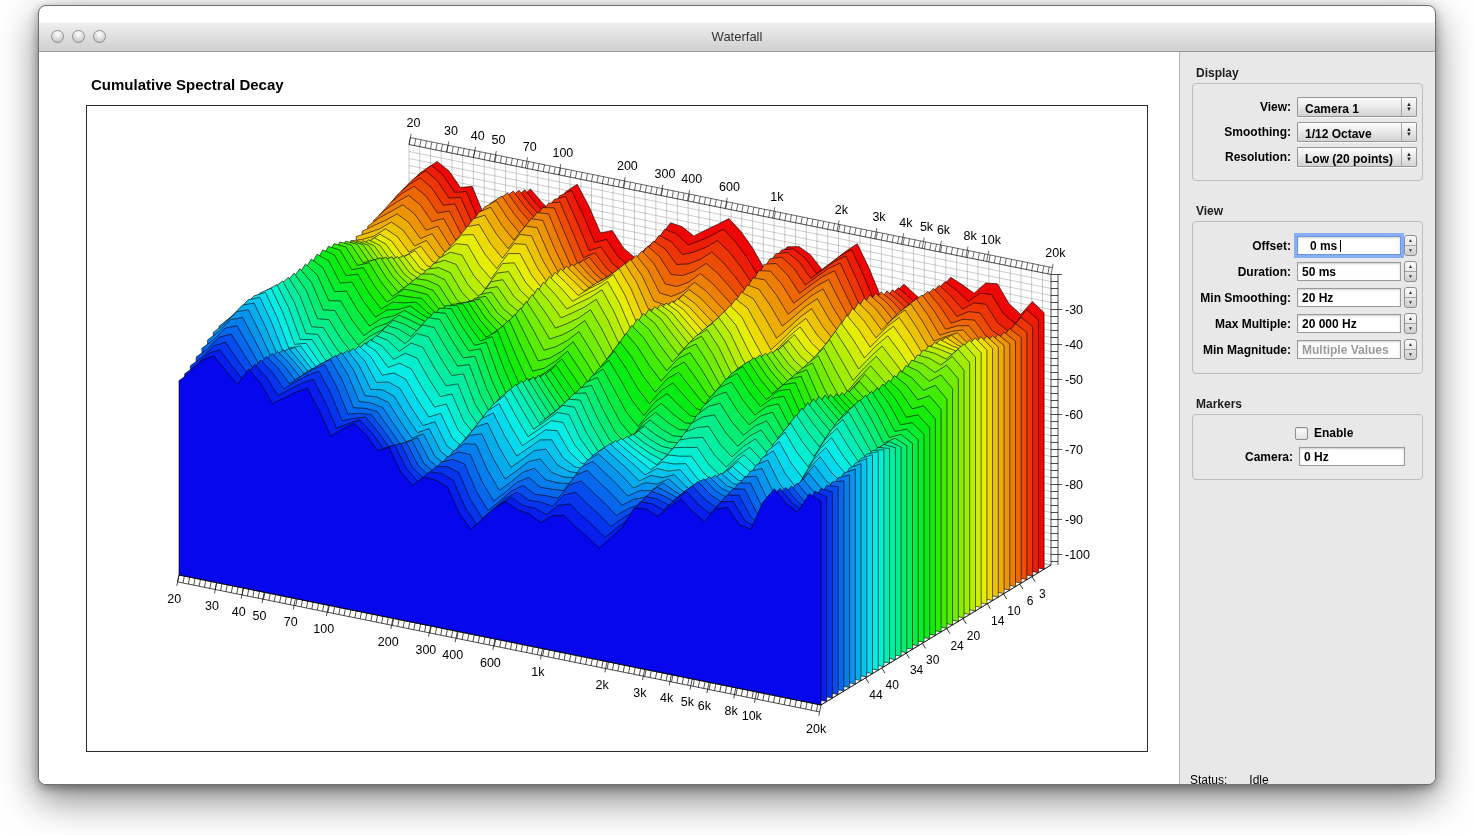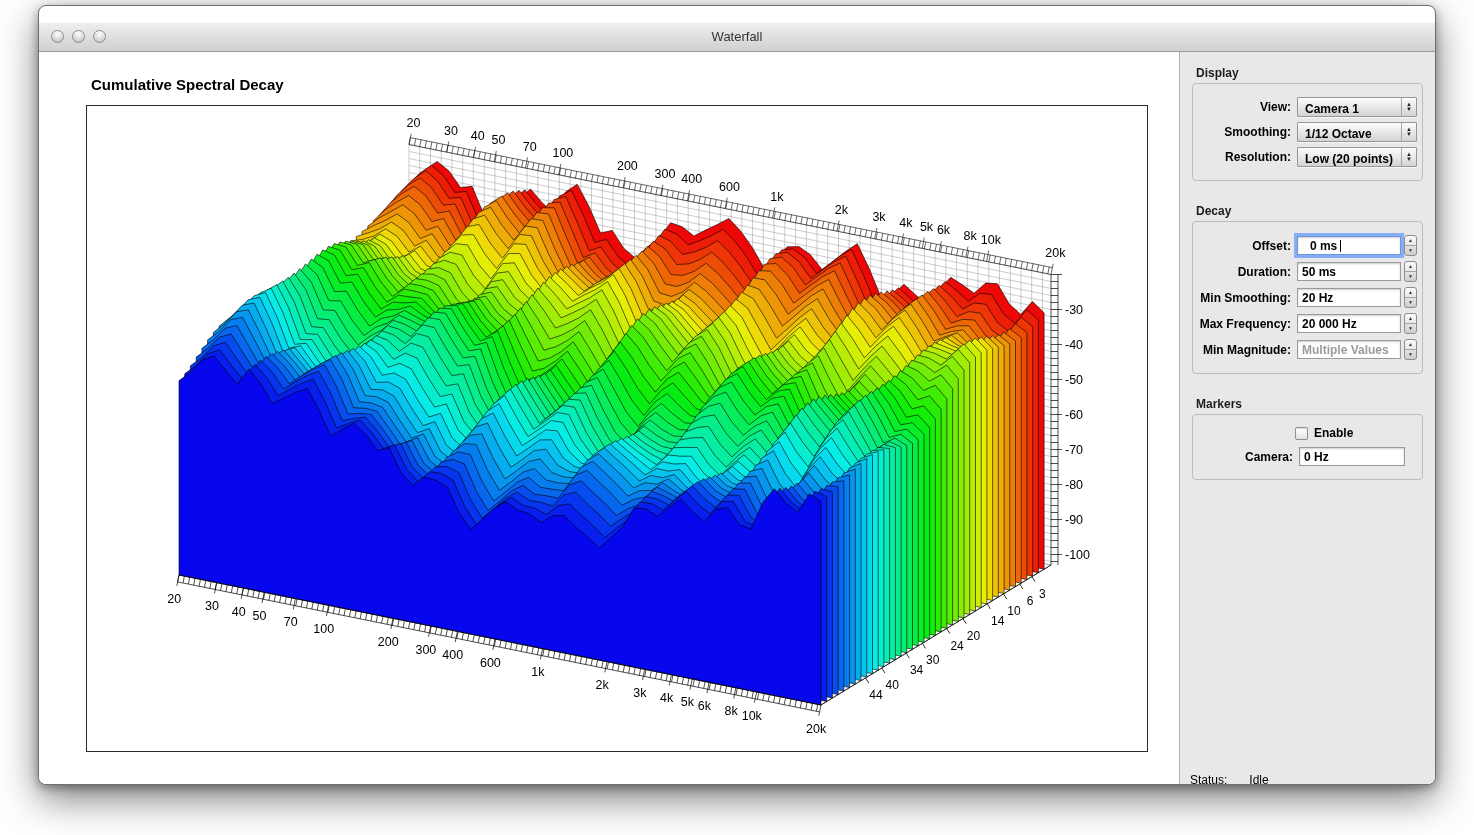--- a/index.html
+++ b/index.html
@@ -212,21 +212,21 @@
               <span class="popup-arrows">
                   <span>▲</span>
                   <span>▼</span>
                 </span>
             </div>
           </div>
         </div>
       </div>
 
       <div class="group">
-        <div class="group-title">Decay</div>
+        <div class="group-title">View</div>
         <div class="group-box">
           <div class="row">
             <span class="lbl">Offset:</span>
             <div class="field focused">
               <span>0 ms</span>
               <span class="caret"></span>
             </div>
             <div class="stepper">
               <div class="st">▲</div>
               <div class="st">▼</div>
@@ -246,21 +246,21 @@
             <span class="lbl">Min Smoothing:</span>
             <div class="field">
               <span>20 Hz</span>
             </div>
             <div class="stepper">
               <div class="st">▲</div>
               <div class="st">▼</div>
             </div>
           </div>
           <div class="row">
-            <span class="lbl">Max Frequency:</span>
+            <span class="lbl">Max Multiple:</span>
             <div class="field">
               <span>20 000 Hz</span>
             </div>
             <div class="stepper">
               <div class="st">▲</div>
               <div class="st">▼</div>
             </div>
           </div>
           <div class="row">
             <span class="lbl">Min Magnitude:</span>

